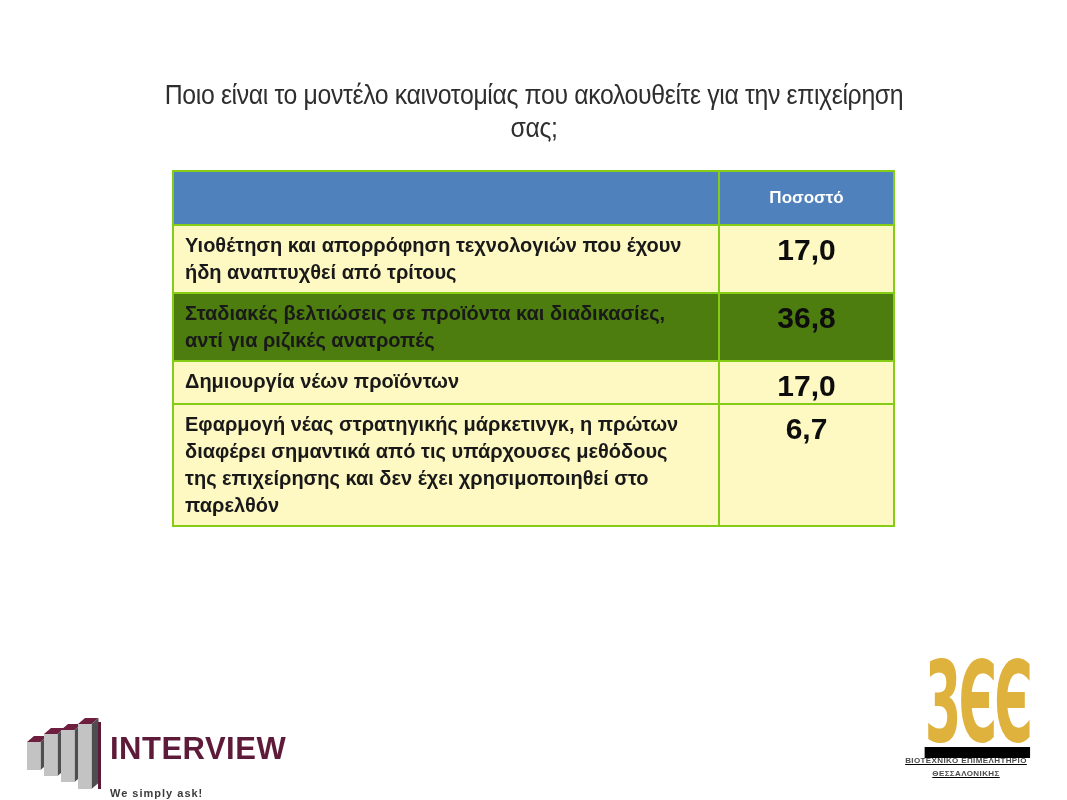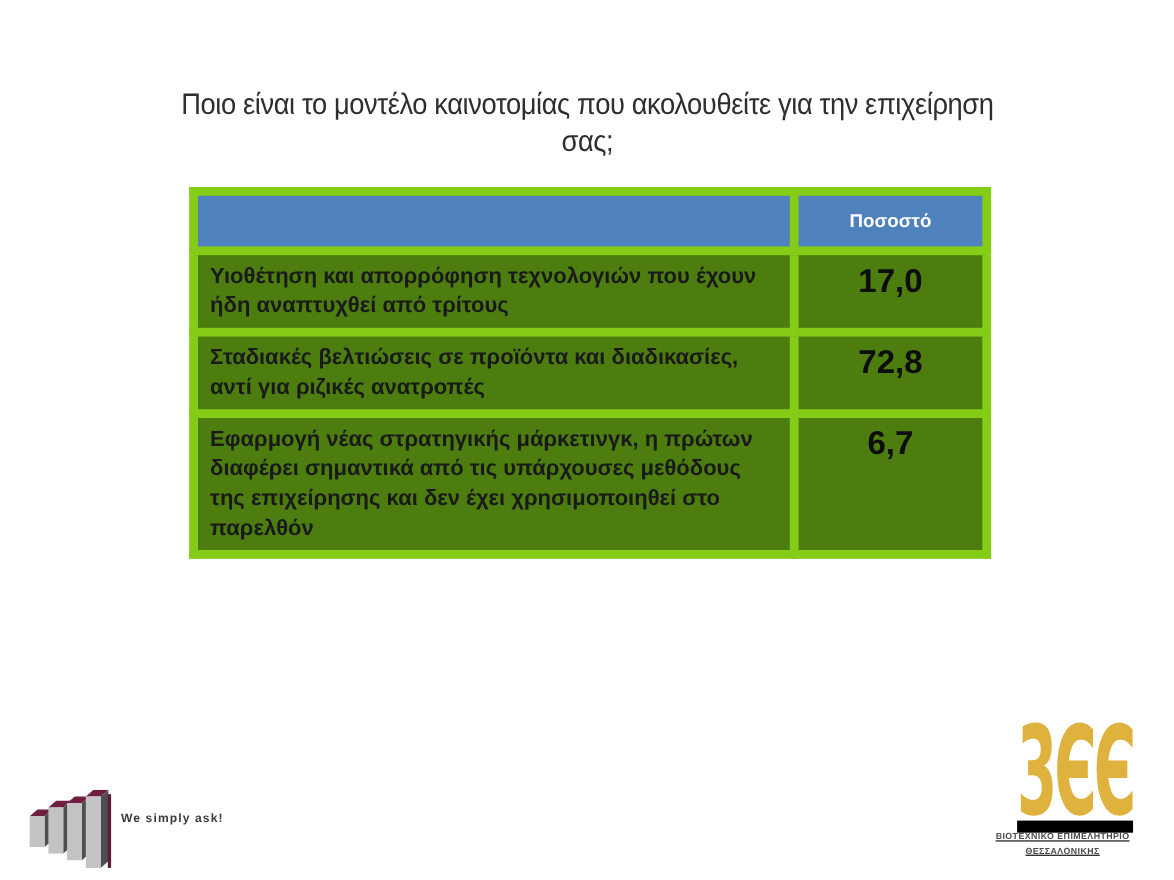--- a/index.html
+++ b/index.html
@@ -28,21 +28,21 @@
 
   
   .results-table {
     position: absolute;
     left: 172px; top: 170px;
     width: 721px;
     border-collapse: collapse;
     table-layout: fixed;
   }
   .results-table th, .results-table td {
-    border: 8px solid #84cc16;
+    border: 2px solid #84cc16;
     vertical-align: top;
     padding: 0;
   }
   tr.head-row { height: 54px; }
   .head-cell { background: #4F81BD; }
   .head-cell.value-col {
     color: #ffffff;
     font-size: 17px; font-weight: bold;
     text-align: center; vertical-align: middle;
   }
@@ -51,21 +51,21 @@
     color: #191919;
     line-height: 1.35;
     padding: 6px 22px 6px 11px;
   }
   td.row-value {
     font-size: 30px; font-weight: bold;
     color: #0d0d0d;
     text-align: center;
     padding-top: 7px;
   }
-  tr.band-dark td { background: #4d7c0f; }
+  tr.band-dark td { background: #fef9c3; }
   tr.band-light td { background: #4d7c0f; }
   tr.r1 { height: 68px; }
   tr.r2 { height: 64px; }
   tr.r3 { height: 42px; }
   tr.r4 { height: 98px; }
   tr.r5 { height: 114px; }
   tr.r6 { height: 74px; }
 
   
   .interview-logo { position: absolute; left: 22px; top: 714px; width: 280px; height: 84px; }
@@ -73,21 +73,21 @@
   .iv-divider { position: absolute; left: 76px; top: 8px; width: 3px; height: 67px; background: #5E1B39; }
   .iv-text { position: absolute; left: 88px; top: 19px; }
   .iv-name {
     font-size: 31px; font-weight: bold;
     color: #5E1B39; letter-spacing: 0.5px; line-height: 1;
     white-space: nowrap;
   }
   .iv-tagline {
     font-size: 11px; font-weight: bold;
     color: #3b3b3b; letter-spacing: 1px;
-    margin-top: 5px; white-space: nowrap;
+    margin-top: 23px; white-space: nowrap;
   }
 
   
   .bee-logo { position: absolute; left: 878px; top: 652px; width: 176px; text-align: center; text-decoration: underline; }
   .bee-monogram {
     font-family: "DejaVu Sans", sans-serif;
     font-weight: bold;
     font-size: 112px; line-height: 100px; height: 100px;
     color: #DFB23E;
     letter-spacing: -6px;
@@ -119,21 +119,25 @@
         <th class="head-cell value-col">Ποσοστό</th>
       </tr>
     </thead>
     <tbody>
       <tr class="r1 band-dark">
         <td class="row-label">Υιοθέτηση και απορρόφηση τεχνολογιών που έχουν ήδη αναπτυχθεί από τρίτους</td>
         <td class="row-value">17,0</td>
       </tr>
       <tr class="r2 band-light">
         <td class="row-label">Σταδιακές βελτιώσεις σε προϊόντα και διαδικασίες, αντί για ριζικές ανατροπές</td>
-        <td class="row-value">72,8</td>
+        <td class="row-value">36,8</td>
+      </tr>
+      <tr class="r3 band-dark">
+        <td class="row-label">Δημιουργία νέων προϊόντων</td>
+        <td class="row-value">17,0</td>
       </tr>
       <tr class="r5 band-dark">
         <td class="row-label">Εφαρμογή νέας στρατηγικής μάρκετινγκ, η πρώτων διαφέρει σημαντικά από τις υπάρχουσες μεθόδους της επιχείρησης και δεν έχει χρησιμοποιηθεί στο παρελθόν</td>
         <td class="row-value">6,7</td>
       </tr>
     </tbody>
   </table>
 
   <div class="interview-logo">
     <svg class="iv-icon" width="80" height="80" viewBox="0 0 80 80">
@@ -149,20 +153,21 @@
       <polygon points="39,12 52.5,12 59.5,6 46,6" fill="#6E1F3F"></polygon>
       <polygon points="52.5,12 59.5,6 59.5,58 52.5,64" fill="#4E4E50"></polygon>
       <rect x="39" y="12" width="13.5" height="52" fill="#C3C3C4"></rect>
 
       <polygon points="56,6 69.5,6 76.5,0 63,0" fill="#6E1F3F"></polygon>
       <polygon points="69.5,6 76.5,0 76.5,65 69.5,71" fill="#4E4E50"></polygon>
       <rect x="56" y="6" width="13.5" height="65" fill="#C3C3C4"></rect>
     </svg>
     <div class="iv-divider"></div>
     <div class="iv-text">
+      <div class="iv-name">INTERVIEW</div>
       <div class="iv-tagline">We simply ask!</div>
     </div>
   </div>
 
   <div class="bee-logo">
     <div class="bee-monogram">3ЄЄ</div>
     <div class="bee-org-line first">ΒΙΟΤΕΧΝΙΚΟ ΕΠΙΜΕΛΗΤΗΡΙΟ</div>
     <div class="bee-org-line">ΘΕΣΣΑΛΟΝΙΚΗΣ</div>
   </div>
 

